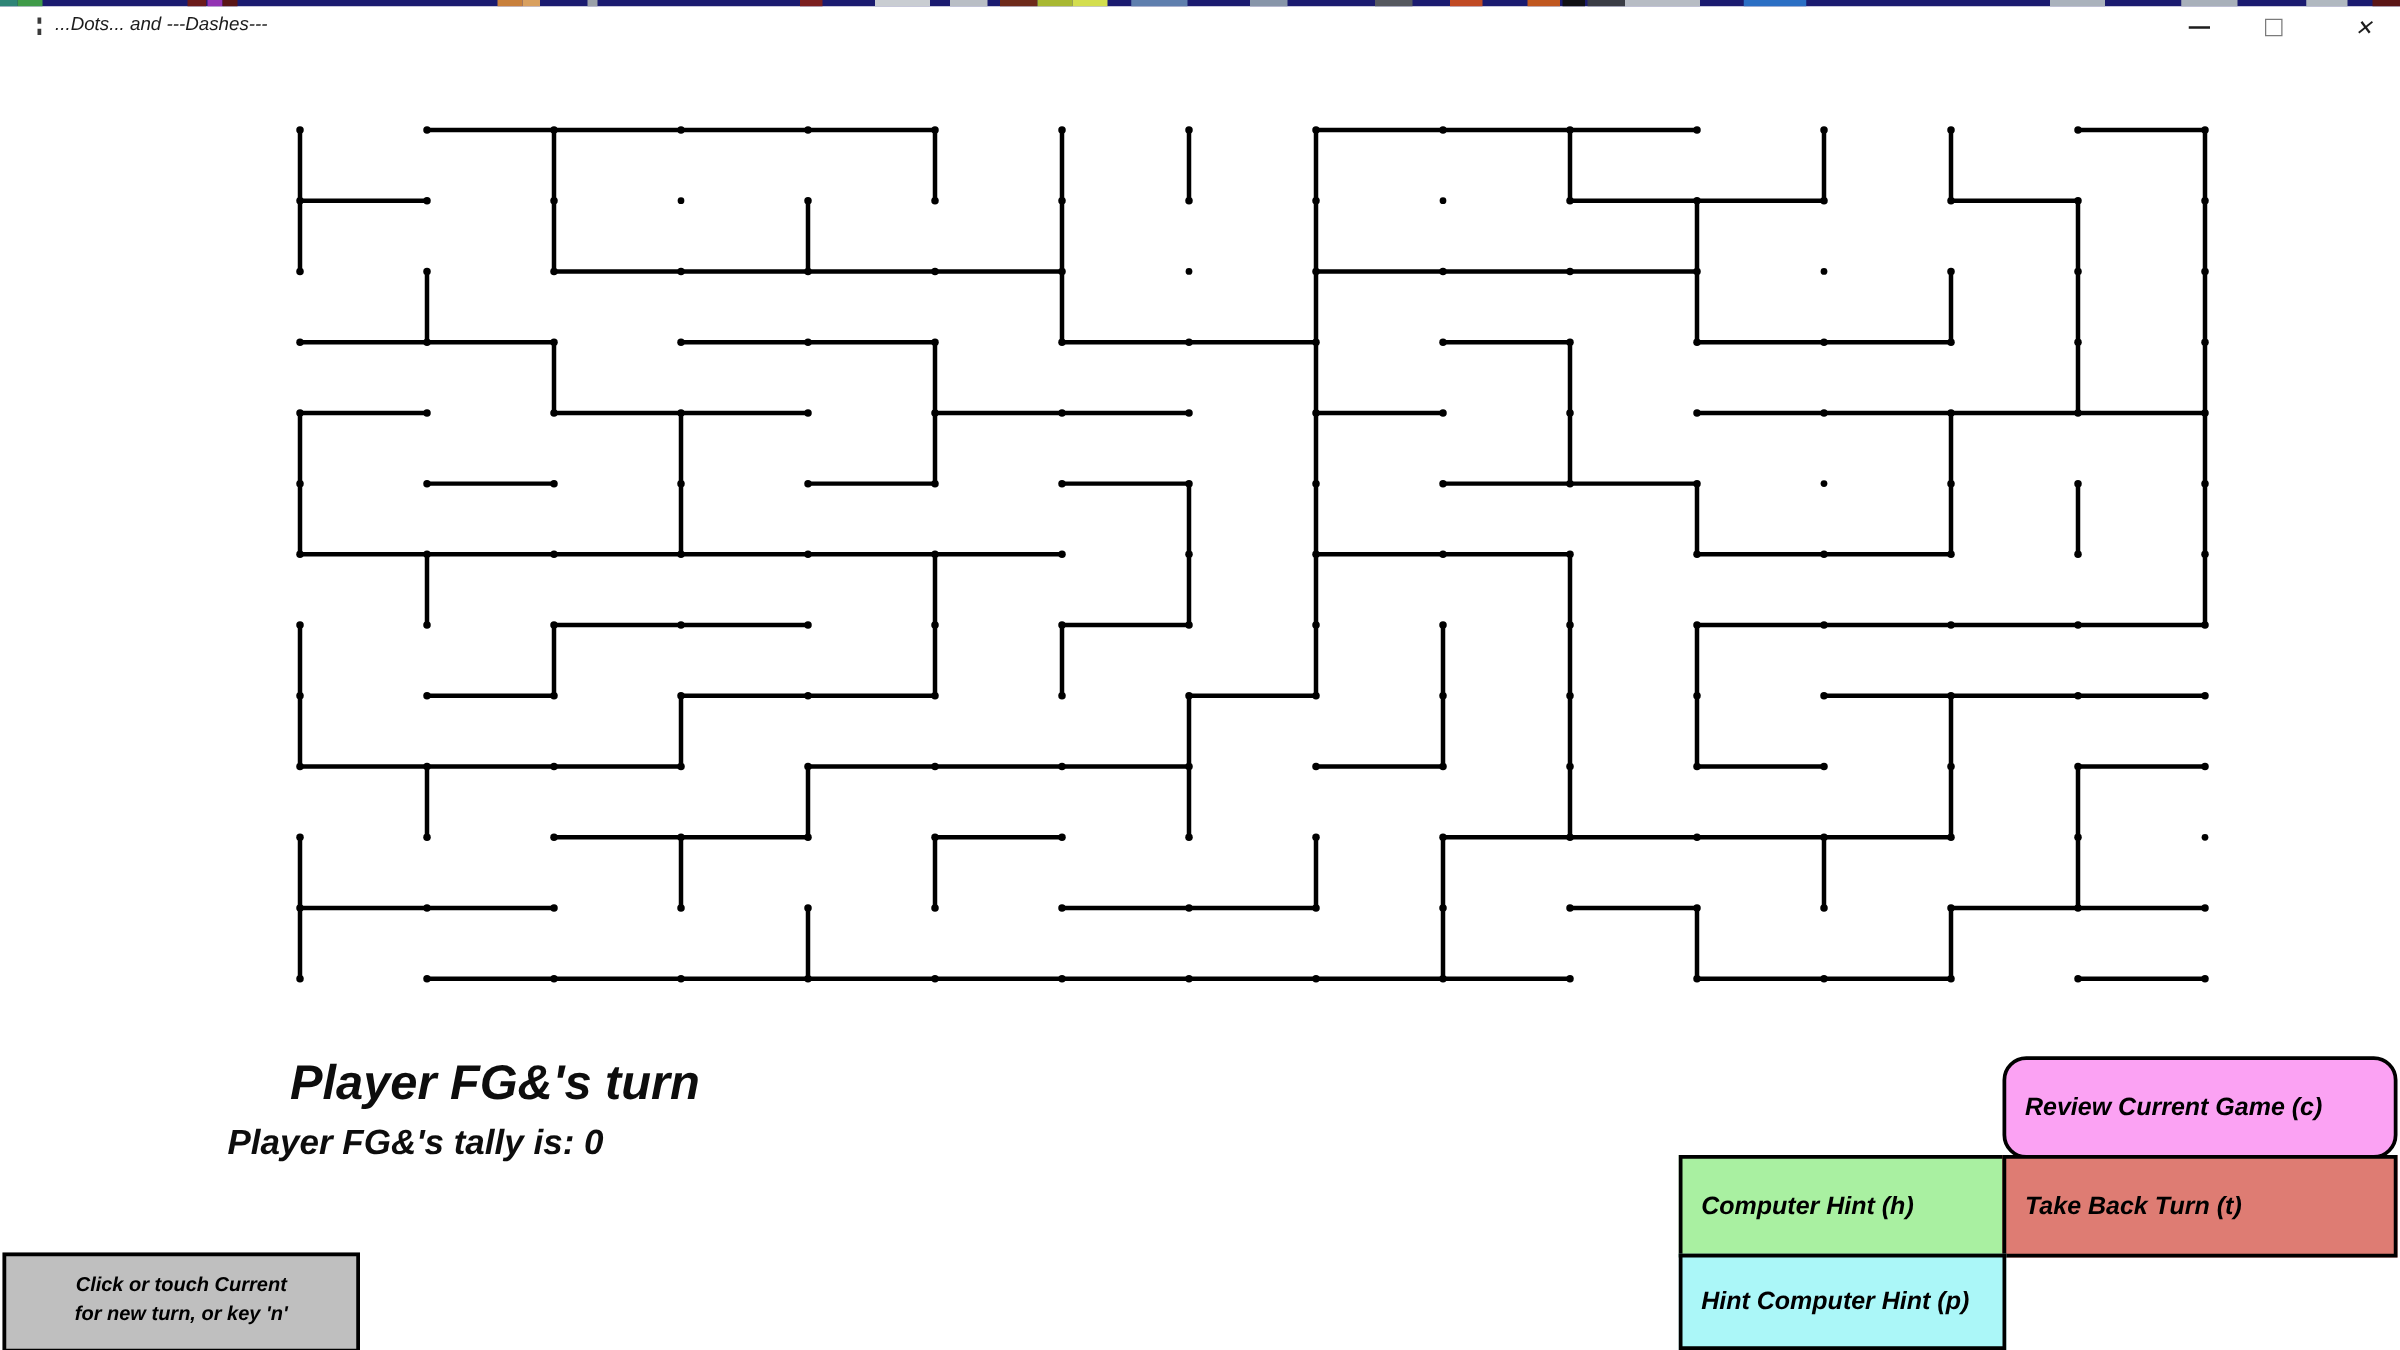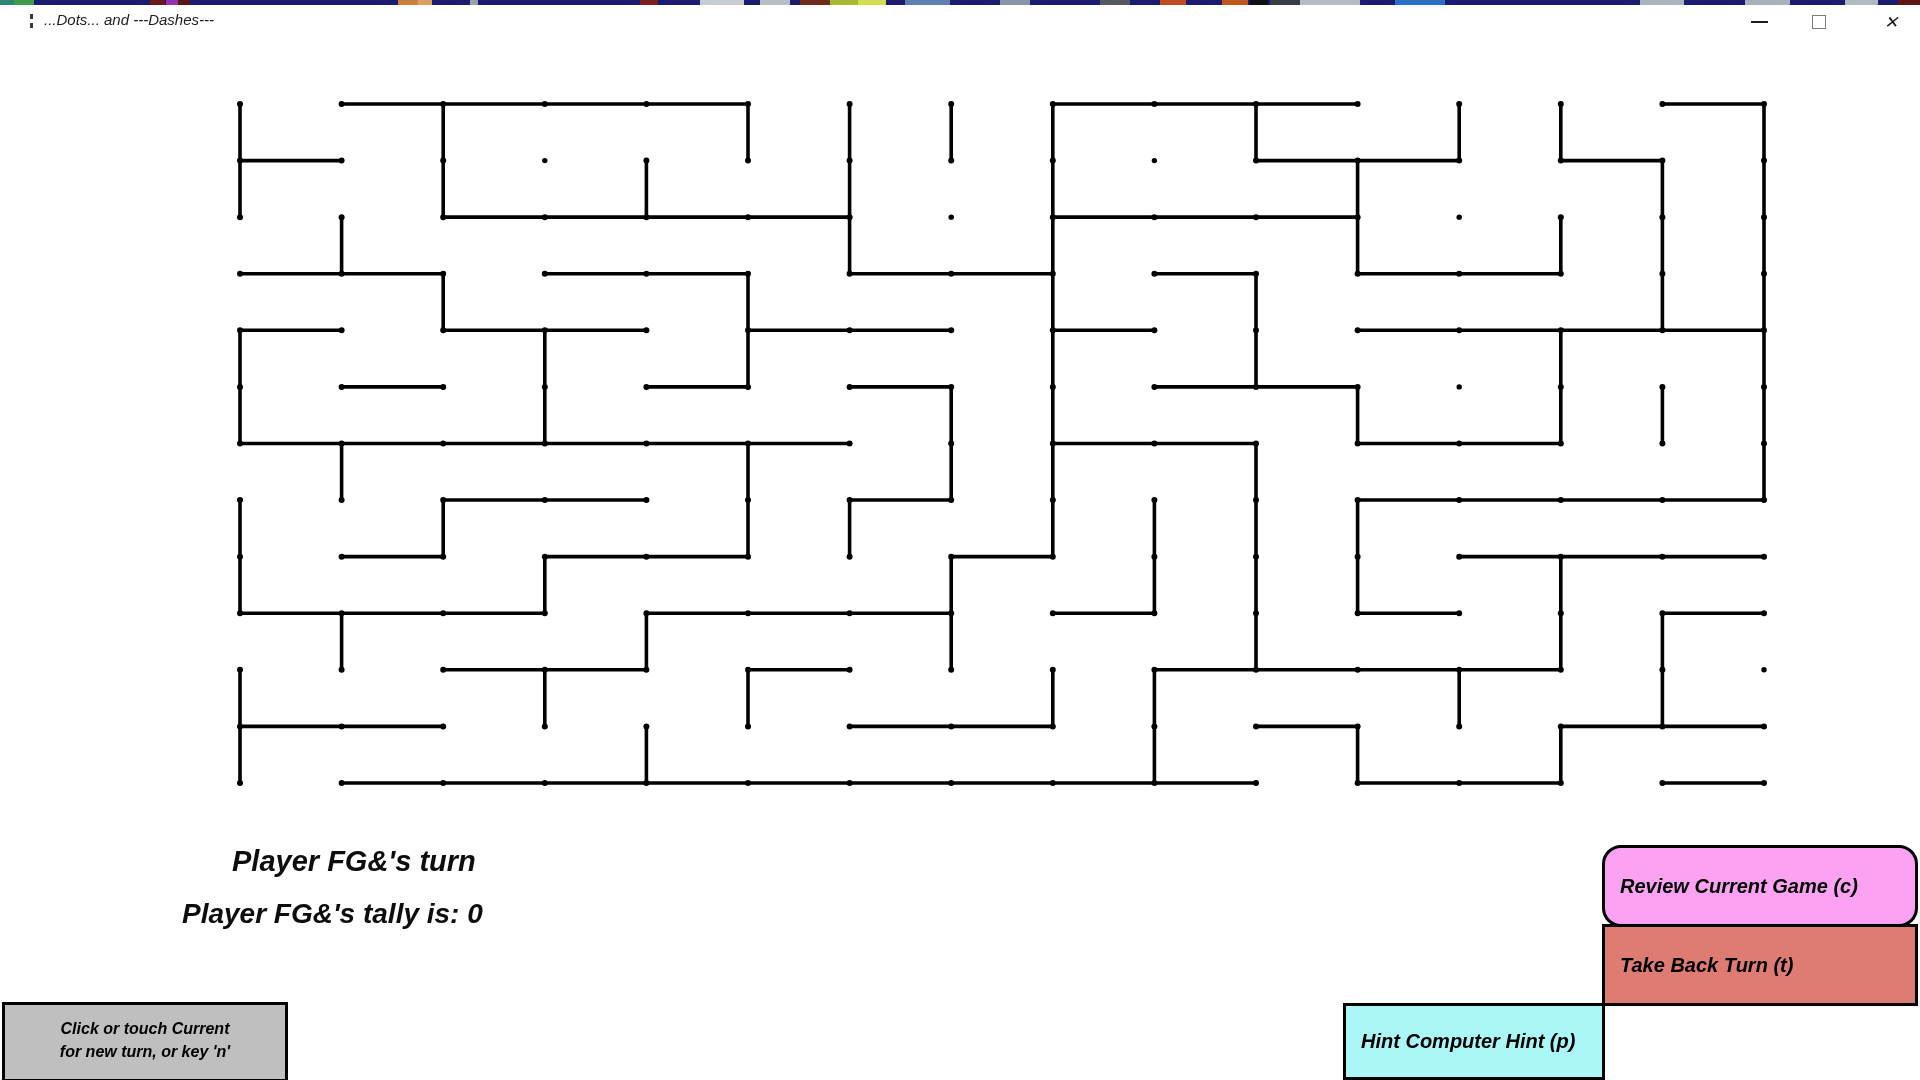--- a/index.html
+++ b/index.html
@@ -15,21 +15,21 @@
   .app-icon i{display:block;width:3px;height:5px;background:#3a3a3a;}
   .title{position:absolute;left:44px;top:6px;font-size:15px;color:#1c1c1c;white-space:pre;}
   .win-btn{position:absolute;top:0;width:46px;height:34px;display:flex;align-items:center;justify-content:center;}
   .win-btn.min{left:1736px;}
   .win-btn.max{left:1796px;}
   .win-btn.close{left:1868px;font-size:17px;color:#1d1d1d;}
   .dash{display:block;width:17px;height:2px;background:#1d1d1d;}
   .box{display:block;width:12px;height:12px;border:1px solid #7b7b7b;background:transparent;}
   #board{position:absolute;left:0;top:0;width:1920px;height:1075px;}
   
-  .turn{position:absolute;left:232px;top:840px;font-size:29px;font-weight:bold;font-style:italic;color:#0d0d0d;}
+  .turn{position:absolute;left:232px;top:840px;font-size:39px;font-weight:bold;font-style:italic;color:#0d0d0d;}
   .tally{position:absolute;top:893px;font-size:28px;font-weight:bold;font-style:italic;color:#0d0d0d;}
   .tally1{left:182px;}
   .tally2{left:452px;}
   
   .newgame{position:absolute;left:2px;top:997px;width:286px;height:80px;background:#bfbfbf;
            border:3px solid #000;box-sizing:border-box;text-align:center;padding-top:12px;
            font-size:16px;font-weight:bold;font-style:italic;color:#000;line-height:1.45;cursor:pointer;}
   
   .btn{position:absolute;box-sizing:border-box;border:3px solid #000;display:flex;align-items:center;
        padding-left:15px;font-size:20px;font-weight:bold;font-style:italic;color:#000;cursor:pointer;}
@@ -396,16 +396,17 @@
 
     <div class="turn">Player FG&amp;'s turn</div>
     <div class="tally tally1">Player FG&amp;'s tally is: 0</div>
 
     <div class="newgame">
       <div>Click or touch Current</div>
       <div>for new turn, or key 'n'</div>
     </div>
 
     <div class="btn review" style="background: rgb(251, 162, 243); border-radius: 19px;">Review Current Game (c)</div>
+    <div class="btn chint" style="background: rgb(169, 240, 161);">Computer Hint (h)</div>
     <div class="btn tback" style="background: rgb(222, 124, 115);">Take Back Turn (t)</div>
     <div class="btn phint" style="background: rgb(171, 247, 248);">Hint Computer Hint (p)</div>
   </div>
 </div>
 
 </body></html>

